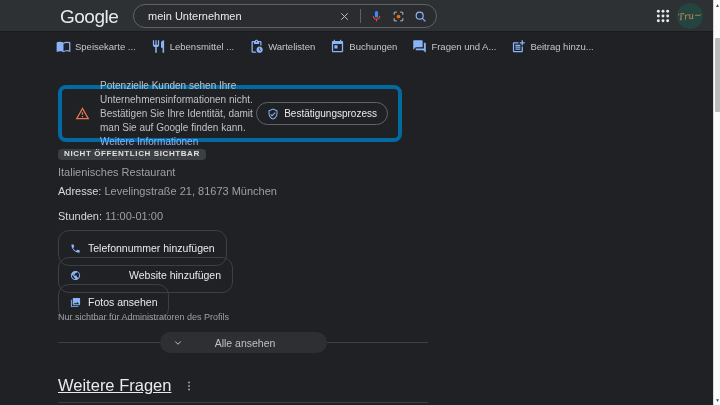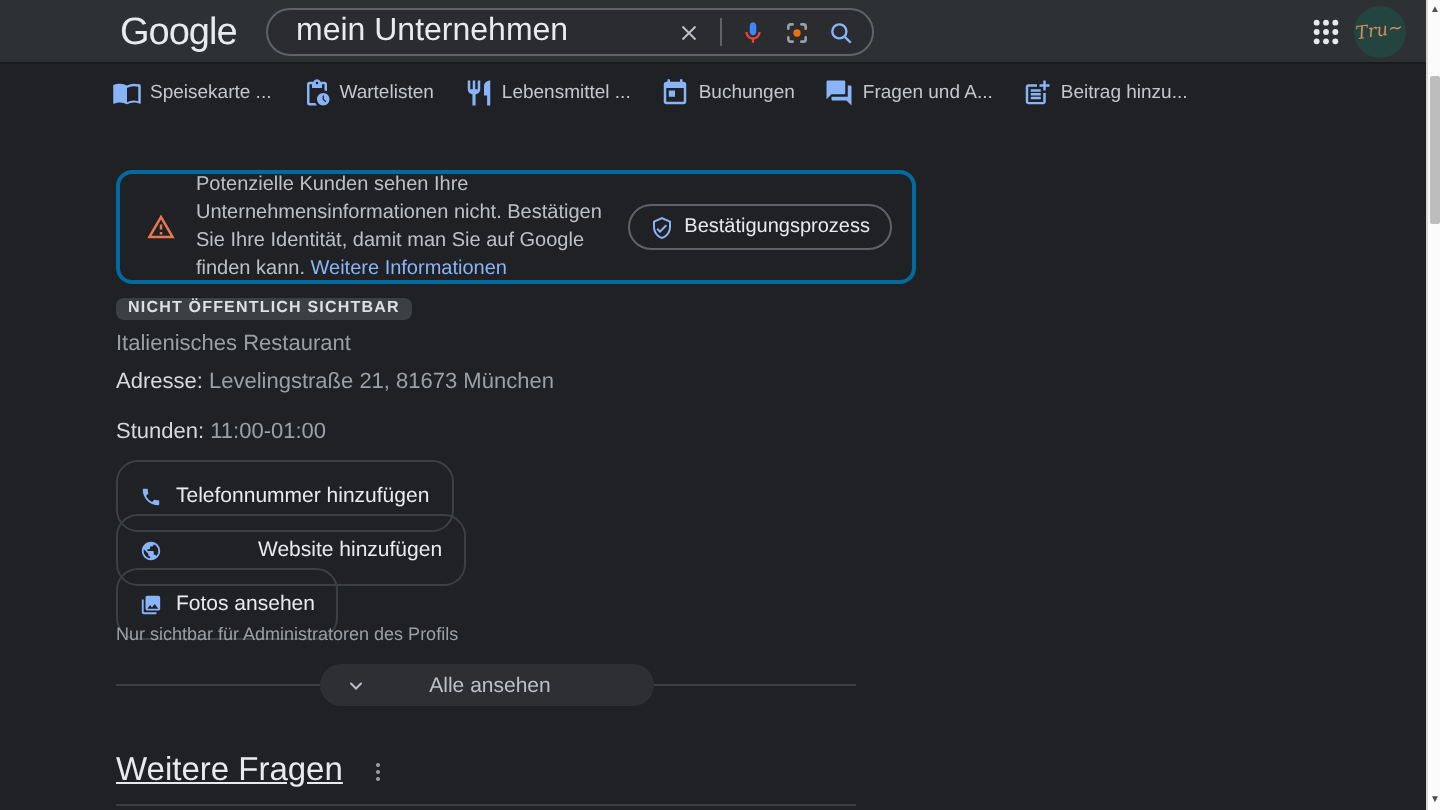--- a/index.html
+++ b/index.html
@@ -4,35 +4,35 @@
 <style>
   * { margin:0; padding:0; box-sizing:border-box; }
   html,body { width:720px; height:405px; overflow:hidden; }
   body { font-family:"Liberation Sans", Arial, sans-serif; background:#202124; }
   .screen { position:relative; width:720px; height:405px; background:#202124; overflow:hidden; }
 
   
   .header { position:absolute; top:0; left:0; width:720px; height:32px; background:#2e3134; border-bottom:1px solid #1a1b1e; }
   .logo { position:absolute; left:60px; top:6px; font-size:19px; font-weight:500; letter-spacing:-0.5px; color:#e8eaed; }
   .search-pill { position:absolute; left:133px; top:4px; width:304px; height:24px; border:1px solid #5f6368; border-radius:13px; background:#2a2c30; display:flex; align-items:center; }
-  .query { margin-left:14px; font-size:16px; color:#e8eaed; flex:1; white-space:nowrap; overflow:hidden; }
+  .query { margin-left:14px; font-size:11px; color:#e8eaed; flex:1; white-space:nowrap; overflow:hidden; }
   .sp-ic { width:13px; height:13px; margin-right:9px; flex:none; cursor:pointer; }
   .sp-div { width:1px; height:14px; background:#5f6368; margin-right:9px; flex:none; }
   .apps-grid { position:absolute; left:655px; top:8px; width:16px; height:16px; cursor:pointer; }
   .avatar { position:absolute; left:677px; top:3px; width:26px; height:26px; border-radius:50%; background:#24443f; overflow:hidden; cursor:pointer; display:flex; align-items:center; justify-content:center; }
   .avatar span { color:#d98a5a; font-family:"DejaVu Serif", serif; font-style:italic; font-size:9px; transform:rotate(-8deg); }
 
   
   .chips { position:absolute; top:39px; left:56px; display:flex; gap:15px; }
   .chip { display:flex; flex-direction:row; align-items:center; gap:4px; cursor:pointer; }
   .chip svg { width:15px; height:15px; }
   .chip-label { font-size:9.5px; color:#c4c7cb; white-space:nowrap; }
 
   
-  .warning-card { position:absolute; top:85px; left:58px; width:400px; height:57px; border:2px solid #0369a1; border-radius:8px; display:flex; align-items:center; }
+  .warning-card { position:absolute; top:85px; left:58px; width:344px; height:57px; border:4px solid #0369a1; border-radius:8px; display:flex; align-items:center; }
   .warn-icon { width:15px; height:15px; margin:0 10px 0 13px; flex:none; }
   .warn-text { width:222px; font-size:10px; line-height:14px; color:#bdc1c6; }
   .warn-link { color:#8ab4f8; cursor:pointer; }
   .verify-btn { margin-left:auto; margin-right:10px; height:23px; border:1px solid #5f6368; border-radius:12px; display:flex; align-items:center; gap:5px; padding:0 10px; font-size:10px; color:#e8eaed; cursor:pointer; background:transparent; white-space:nowrap; }
   .verify-btn svg { width:12px; height:12px; }
 
   
   .biz-name-row { position:absolute; top:149px; left:58px; display:flex; align-items:center; gap:8px; }
   .biz-name { font-size:12.5px; color:#e4e6e9; }
   .badge { font-size:8px; font-weight:700; letter-spacing:0.6px; color:#dde0e3; background:#3c4043; border-radius:4px; padding:0 6px 2px; white-space:nowrap; }
@@ -118,29 +118,29 @@
 
   <div class="chips">
     <div class="chip">
       <svg viewBox="0 0 24 24" fill="#8ab4f8">
           <path d="M21 5c-1.1-.35-2.3-.5-3.5-.5-1.7 0-4.15.65-5.5 1.5-1.35-.85-3.8-1.5-5.5-1.5S2.45 4.9 1 5.5v14.6c0 .25.25.5.5.5.1 0 .15-.05.25-.05C3.1 19.9 5.05 19.5 6.5 19.5c1.7 0 4.15.65 5.5 1.5 1.35-.85 3.8-1.5 5.5-1.5 1.45 0 3.4.4 4.75 1.05.1.05.15.05.25.05.25 0 .5-.25.5-.5V5.5c-.6-.45-1.25-.75-2-1zm0 13.5c-1.1-.35-2.3-.5-3.5-.5-1.7 0-4.15.65-5.5 1.5V8c1.35-.85 3.8-1.5 5.5-1.5 1.2 0 2.4.15 3.5.5v11.5z"></path>
         </svg>
       <span class="chip-label">Speisekarte ...</span>
     </div>
     <div class="chip">
       <svg viewBox="0 0 24 24" fill="#8ab4f8">
+          <path d="M11 9H9V2H7v7H5V2H3v7c0 2.12 1.66 3.84 3.75 3.97V22h2.5v-9.03C11.34 12.84 13 11.12 13 9V2h-2v7zm5-3v8h2.5v8H21V2c-2.76 0-5 2.24-5 4z"></path>
+        </svg>
+      <span class="chip-label">Lebensmittel ...</span>
+    </div>
+    <div class="chip">
+      <svg viewBox="0 0 24 24" fill="#8ab4f8">
           <path d="M17 12c-2.76 0-5 2.24-5 5s2.24 5 5 5 5-2.24 5-5-2.24-5-5-5zm1.65 7.35L16.5 17.2V14h1v2.79l1.85 1.85-.7.71zM18 3h-3.18C14.4 1.84 13.3 1 12 1s-2.4.84-2.82 2H6c-1.1 0-2 .9-2 2v15c0 1.1.9 2 2 2h6.11c-.59-.57-1.07-1.25-1.42-2H6V5h2v3h8V5h2v5.08c.71.1 1.38.31 2 .6V5c0-1.1-.9-2-2-2zm-6 2c-.55 0-1-.45-1-1s.45-1 1-1 1 .45 1 1-.45 1-1 1z"></path>
         </svg>
       <span class="chip-label">Wartelisten</span>
-    </div>
-    <div class="chip">
-      <svg viewBox="0 0 24 24" fill="#8ab4f8">
-          <path d="M11 9H9V2H7v7H5V2H3v7c0 2.12 1.66 3.84 3.75 3.97V22h2.5v-9.03C11.34 12.84 13 11.12 13 9V2h-2v7zm5-3v8h2.5v8H21V2c-2.76 0-5 2.24-5 4z"></path>
-        </svg>
-      <span class="chip-label">Lebensmittel ...</span>
     </div>
     <div class="chip">
       <svg viewBox="0 0 24 24" fill="#8ab4f8">
           <path d="M19 3h-1V1h-2v2H8V1H6v2H5c-1.11 0-1.99.9-1.99 2L3 19c0 1.1.89 2 2 2h14c1.1 0 2-.9 2-2V5c0-1.1-.9-2-2-2zm0 16H5V8h14v11zM7 10h5v5H7z"></path>
         </svg>
       <span class="chip-label">Buchungen</span>
     </div>
     <div class="chip">
       <svg viewBox="0 0 24 24" fill="#8ab4f8">
           <path d="M21 6h-2v9H6v2c0 .55.45 1 1 1h11l4 4V7c0-.55-.45-1-1-1zm-4 6V3c0-.55-.45-1-1-1H3c-.55 0-1 .45-1 1v14l4-4h10c.55 0 1-.45 1-1z"></path>

